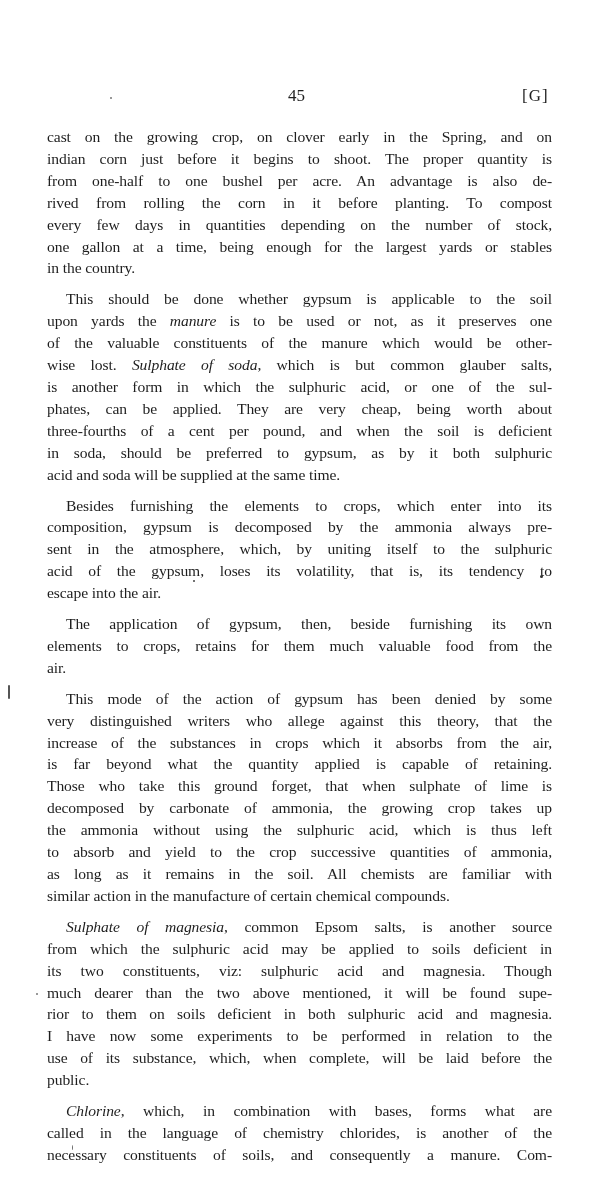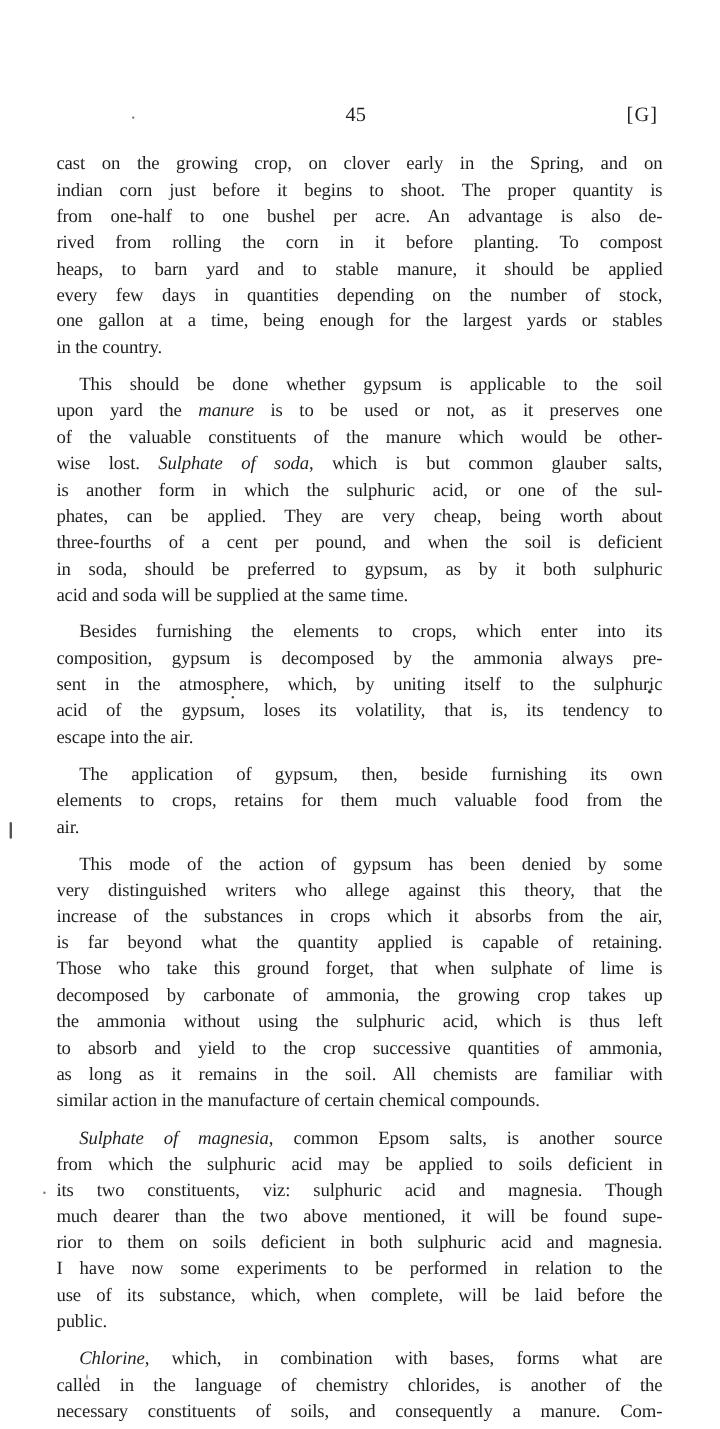--- a/index.html
+++ b/index.html
@@ -80,28 +80,27 @@
   <span class="page-number">45</span>
   <span class="signature-mark">[G]</span>
 </div>
 
 <div class="body-text" id="body-text">
     <p class="continuation" style="text-indent: 0px;">
       <span class="line"><span>cast on  the growing crop, on clover  early  in  the  Spring, and on</span></span>
       <span class="line"><span>indian corn just before it begins to shoot.  The proper quantity is</span></span>
       <span class="line"><span>from one-half to one bushel  per acre.   An advantage is  also  de-</span></span>
       <span class="line"><span>rived  from  rolling the  corn in it  before planting.  To compost</span></span>
-      <span class="line"><span>heaps, to barn  yard and to  stable manure, it  should be  applied</span></span>
       <span class="line"><span>every few days in quantities  depending on the  number of stock,</span></span>
       <span class="line"><span>one gallon at a time, being enough for the largest  yards or  stables</span></span>
       <span class="line last"><span>in  the  country.</span></span>
     </p>
     <p style="text-indent: 0px;">
       <span class="line indent"><span>This should be done  whether gypsum  is applicable to the  soil</span></span>
-      <span class="line"><span>upon yard the </span><em>manure</em><span> is to be  used or not,  as it  preserves  one</span></span>
+      <span class="line"><span>upon yards the </span><em>manure</em><span> is to be  used or not,  as it  preserves  one</span></span>
       <span class="line"><span>of the valuable constituents of  the manure which would be other-</span></span>
       <span class="line"><span>wise lost.   </span><em>Sulphate of soda</em><span>, which is but common glauber salts,</span></span>
       <span class="line"><span>is another form  in which  the sulphuric acid, or one  of  the  sul-</span></span>
       <span class="line"><span>phates, can be applied.   They are very cheap, being worth about</span></span>
       <span class="line"><span>three-fourths of a cent per pound, and  when the soil is  deficient</span></span>
       <span class="line"><span>in soda, should be  preferred  to gypsum, as  by it  both  sulphuric</span></span>
       <span class="line last"><span>acid and  soda will be supplied at the  same time.</span></span>
     </p>
     <p style="text-indent: 0px;">
       <span class="line indent"><span>Besides furnishing the elements  to crops,  which  enter  into its</span></span>

